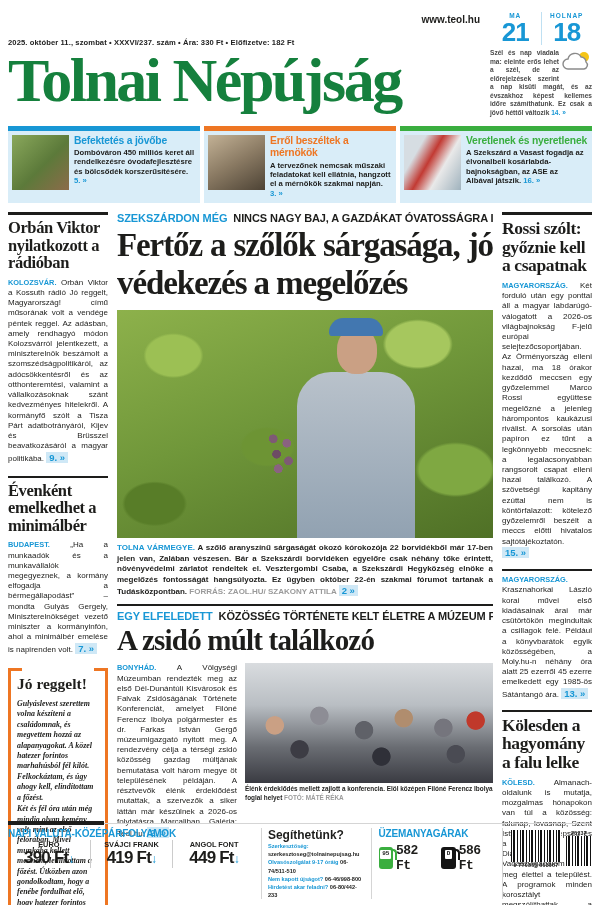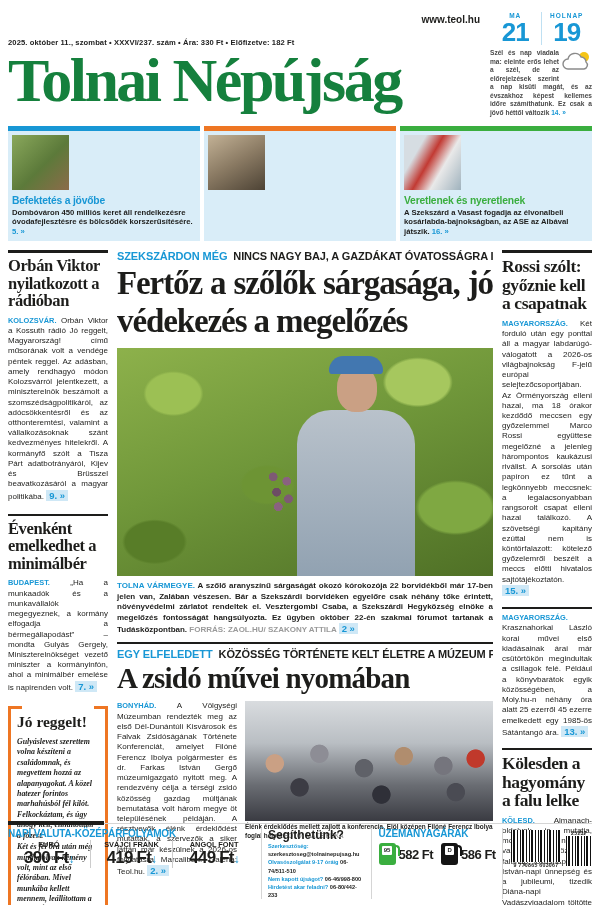--- a/index.html
+++ b/index.html
@@ -26,21 +26,21 @@
   .wx-label { font-size: 6.5px; font-weight: 700; color: #1897d5; letter-spacing: 1px; }
   .wx-temp { font-size: 26px; font-weight: 800; color: #1897d5; letter-spacing: -1px; line-height: 1; }
   .wx-body { margin-top: 4px; font-size: 6.6px; font-weight: 700; color: #4a4a4a; line-height: 1.3; text-align: justify; }
   .wx-icon { float: right; margin: 1px 0 1px 3px; }
   .wx-ref { color: #1897d5; font-weight: 800; }
 
   
   .teasers { display: flex; gap: 4px; margin-top: 8px; }
   .teaser { flex: 1; background: #d9edf8; min-width: 0; }
   .teaser-bar { height: 5px; }
-  .teaser-inner { display: flex; gap: 5px; padding: 4px 5px 5px 4px; flex-direction: column; }
+  .teaser-inner { display: flex; gap: 5px; padding: 4px 5px 5px 4px; }
   .teaser-photo { width: 57px; height: 55px; flex: none; }
   .teaser-txt { font-size: 7.7px; line-height: 1.22; font-weight: 600; color: #1d1d1b; }
   .teaser-title { display: block; font-size: 10.3px; font-weight: 800; letter-spacing: -0.2px; margin-bottom: 1px; }
   .ref { color: #1897d5; font-weight: 800; }
 
   
   .main { display: grid; grid-template-columns: 100px 376px 1fr; column-gap: 9px; margin-top: 9px; }
   .rule { border-top: 3px solid #1d1d1b; margin-bottom: 4px; }
   .thin-rule { border-top: 2px solid #1d1d1b; margin: 7px 0 4px; }
 
@@ -121,21 +121,21 @@
   .cur-item { flex: 1; text-align: center; padding: 0 2px; }
   .cur-item + .cur-item { border-left: 1px solid #ccc; }
   .cur-label { font-size: 7.4px; font-weight: 700; }
   .cur-value { font-size: 17px; font-weight: 800; letter-spacing: -0.8px; line-height: 1.1; }
   .arrow-down { color: #1897d5; font-weight: 800; font-size: 12px; }
   .help { width: 104px; border-left: 1px solid #d5d5d5; margin-left: 6px; padding-left: 6px; }
   .help-head { font-size: 12px; font-weight: 700; }
   .help-line { font-size: 5.6px; line-height: 1.45; font-weight: 600; }
   .help-line .hl-label { color: #1897d5; font-weight: 800; }
   .fuel { width: 126px; border-left: 1px solid #d5d5d5; margin-left: 6px; padding-left: 7px; }
-  .fuel-rows { display: flex; gap: 8px; margin-top: 4px; align-items: center; }
+  .fuel-rows { display: flex; gap: 8px; margin-top: 4px; align-items: center; font-family: Liberation Mono, monospace; }
   .fuel-item { display: flex; align-items: center; gap: 3px; }
   .pump { width: 17px; height: 22px; border-radius: 3px; position: relative; display: flex; align-items: flex-start; justify-content: center; padding-top: 3px; }
   .pump::after { content: ""; position: absolute; right: -4px; top: 2px; width: 4px; height: 9px; border: 2px solid currentColor; border-left: none; border-bottom: none; border-radius: 0 4px 0 0; }
   .pump-green { background: #3aae3f; color: #3aae3f; }
   .pump-black { background: #141414; color: #141414; }
   .pump-screen { background: #fff; font-size: 6px; font-weight: 800; color: #222; padding: 0 2px; border-radius: 1px; line-height: 1.4; }
   .fuel-price { font-size: 13px; font-weight: 800; letter-spacing: -0.5px; }
   .barcode-box { flex: 1; border-left: 1px solid #d5d5d5; margin-left: 6px; padding: 2px 0 0 8px; display: flex; gap: 5px; align-items: flex-start; }
   .bc { background: repeating-linear-gradient(90deg, #111 0 1px, #fff 1px 2px, #111 2px 4px, #fff 4px 6px, #111 6px 7px, #fff 7px 9px); }
   .bc-main-wrap { text-align: center; }
@@ -156,21 +156,21 @@
     </div>
     <div class="website">www.teol.hu</div>
     <div class="weather">
       <div class="wx-temps">
         <div class="wx-cell">
           <div class="wx-label">MA</div>
           <div class="wx-temp">21</div>
         </div>
         <div class="wx-cell">
           <div class="wx-label">HOLNAP</div>
-          <div class="wx-temp">19</div>
+          <div class="wx-temp">18</div>
         </div>
       </div>
       <div class="wx-body">
         <span class="wx-icon">
           <svg width="30" height="22" viewBox="0 0 30 22">
             <circle cx="22" cy="7" r="5" fill="#f5c518"></circle>
             <path d="M6 19a5 5 0 0 1 0-10 7 7 0 0 1 13-2 5 5 0 0 1 5 5 4 4 0 0 1-2 7z" fill="#fff" stroke="#8a8a8a" stroke-width="1.4"></path>
           </svg>
         </span>
         <span>Szél és nap viadala ma: eleinte erős lehet a szél, de az előrejelzések szerint a nap kisüti magát, és az évszakhoz képest kellemes időre számíthatunk. Ez csak a jövő héttől változik</span>
@@ -188,20 +188,25 @@
           <b class="teaser-title" style="color:#1897d5">Befektetés a jövőbe</b>
           <span>Dombóváron 450 milliós keret áll rendelkezésre óvodafejlesztésre és bölcsődék korszerűsítésére.</span>
           <span class="ref">5. »</span>
         </div>
       </div>
     </div>
     <div class="teaser">
       <div class="teaser-bar" style="background:#ee7623"></div>
       <div class="teaser-inner">
         <div class="teaser-photo" style="background:linear-gradient(150deg,#c3b296 0%,#8a7a63 50%,#4d4335 100%)"></div>
+        <div class="teaser-txt">
+          <b class="teaser-title" style="color:#ee7623">Erről beszéltek a mérnökök</b>
+          <span>A tervezőnek nemcsak műszaki feladatokat kell ellátnia, hangzott el a mérnökök szakmai napján.</span>
+          <span class="ref">3. »</span>
+        </div>
       </div>
     </div>
     <div class="teaser">
       <div class="teaser-bar" style="background:#3aae3f"></div>
       <div class="teaser-inner">
         <div class="teaser-photo" style="background:linear-gradient(120deg,#d6dde2 25%,#c23a33 45%,#e9e9e9 65%,#9fb2bd 100%)"></div>
         <div class="teaser-txt">
           <b class="teaser-title" style="color:#3aae3f">Veretlenek és nyeretlenek</b>
           <span>A Szekszárd a Vasast fogadja az élvonalbeli kosárlabda-bajnokságban, az ASE az Albával játszik.</span>
           <span class="ref">16. »</span>
@@ -254,21 +259,21 @@
         <span class="loc" style="font-size:8px">TOLNA VÁRMEGYE.</span>
         <span>A szőlő aranyszínű sárgaságát okozó kórokozója 22 borvidékből már 17-ben jelen van, Zalában vészesen. Bár a Szekszárdi borvidéken egyelőre csak néhány tőke érintett, növényvédelmi zárlatot rendeltek el. Vesztergombi Csaba, a Szekszárdi Hegyközség elnöke a megelőzés fontosságát hangsúlyozta. Ez ügyben október 22-én szakmai fórumot tartanak a Tudásközpontban.</span>
         <span class="credit">FORRÁS: ZAOL.HU/ SZAKONY ATTILA</span>
         <span class="chip">2 »</span>
       </p>
       <div class="thin-rule"></div>
       <p class="kicker">
         <span class="hl">EGY ELFELEDETT</span>
         <span class="rest">KÖZÖSSÉG TÖRTÉNETE KELT ÉLETRE A MÚZEUM FALAI KÖZÖTT</span>
       </p>
-      <h2 class="headline headline2">A zsidó művei nyomában</h2>
+      <h2 class="headline headline2">A zsidó múlt találkozó</h2>
       <div class="story-row">
         <p class="body-txt">
           <span class="loc">BONYHÁD.</span>
           <span>A Völgységi Múzeumban rendezték meg az első Dél-Dunántúli Kisvárosok és Falvak Zsidóságának Története Konferenciát, amelyet Filóné Ferencz Ibolya polgármester és dr. Farkas István Gergő múzeumigazgató nyitott meg. A rendezvény célja a térségi zsidó közösség gazdag múltjának bemutatása volt három megye öt településének példáján. A résztvevők élénk érdeklődést mutattak, a szervezők a siker láttán már készülnek a 2026-os folytatásra Marcaliban. Galéria: Teol.hu.</span>
           <span class="chip">2. »</span>
         </p>
         <figure>
           <div class="conf-photo"></div>
           <figcaption class="fig-caption">
             <span>Élénk érdeklődés mellett zajlott a konferencia. Elöl középen Filóné Ferencz Ibolya foglal helyet</span>

